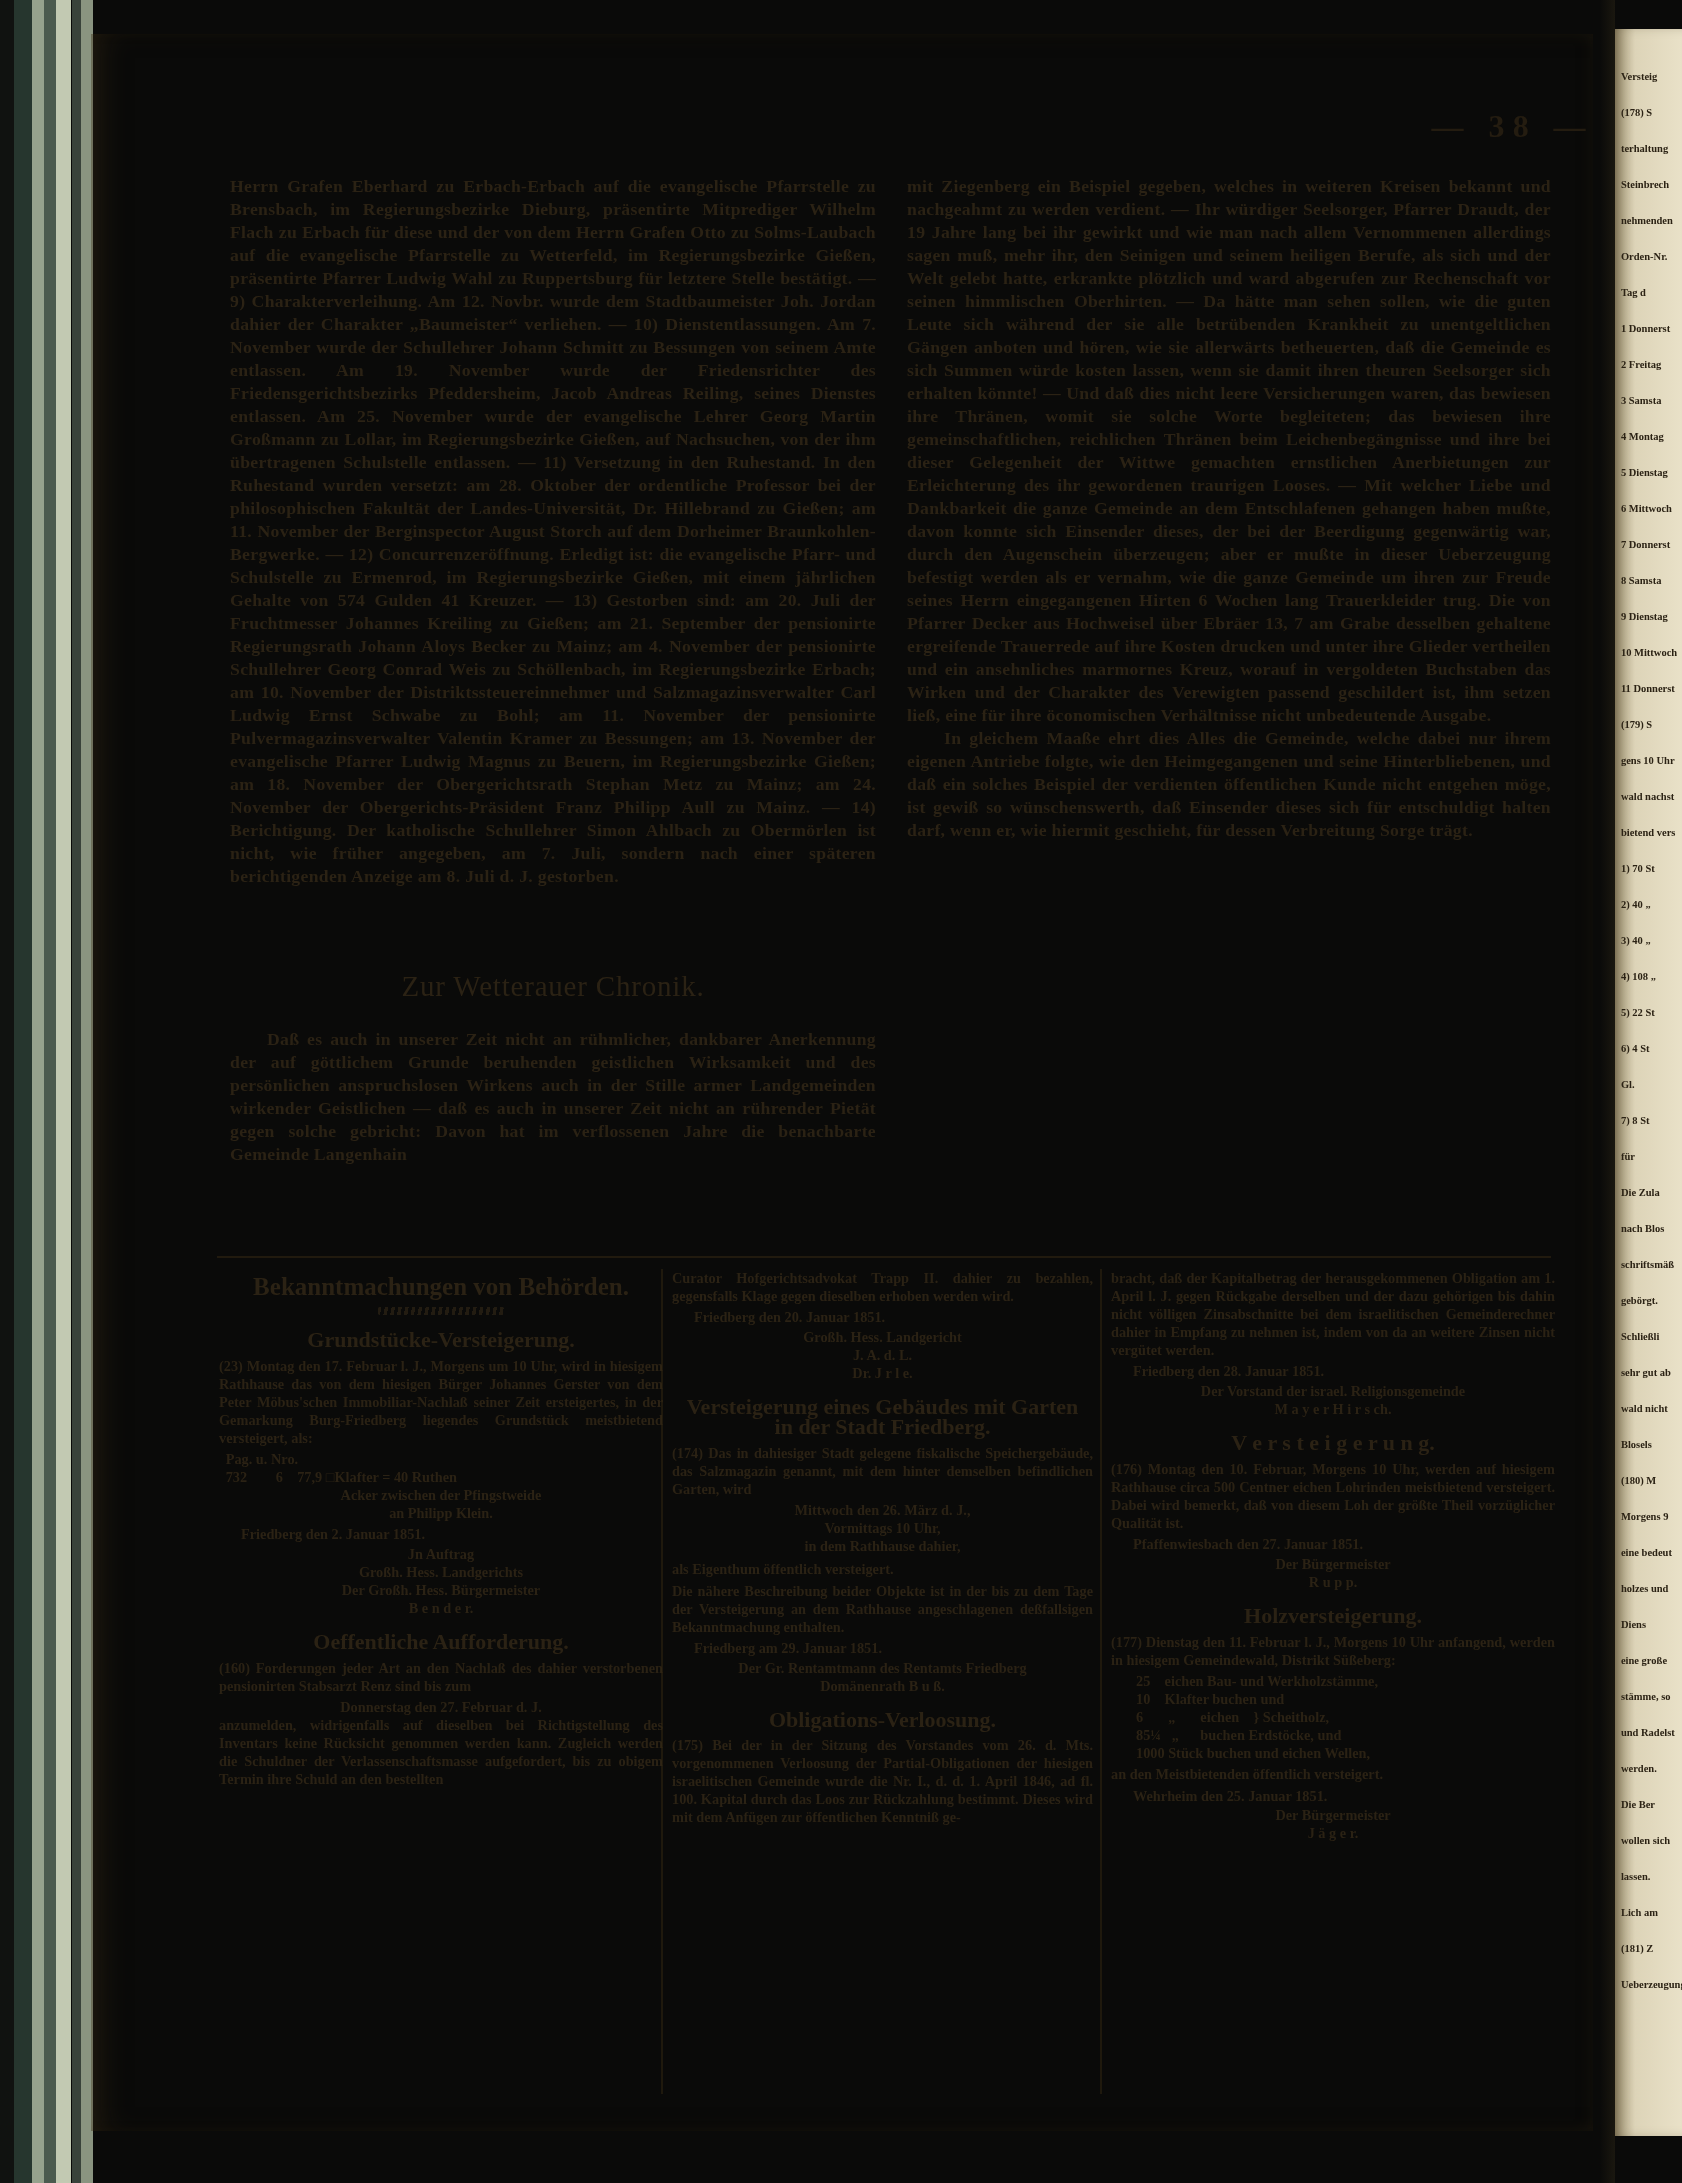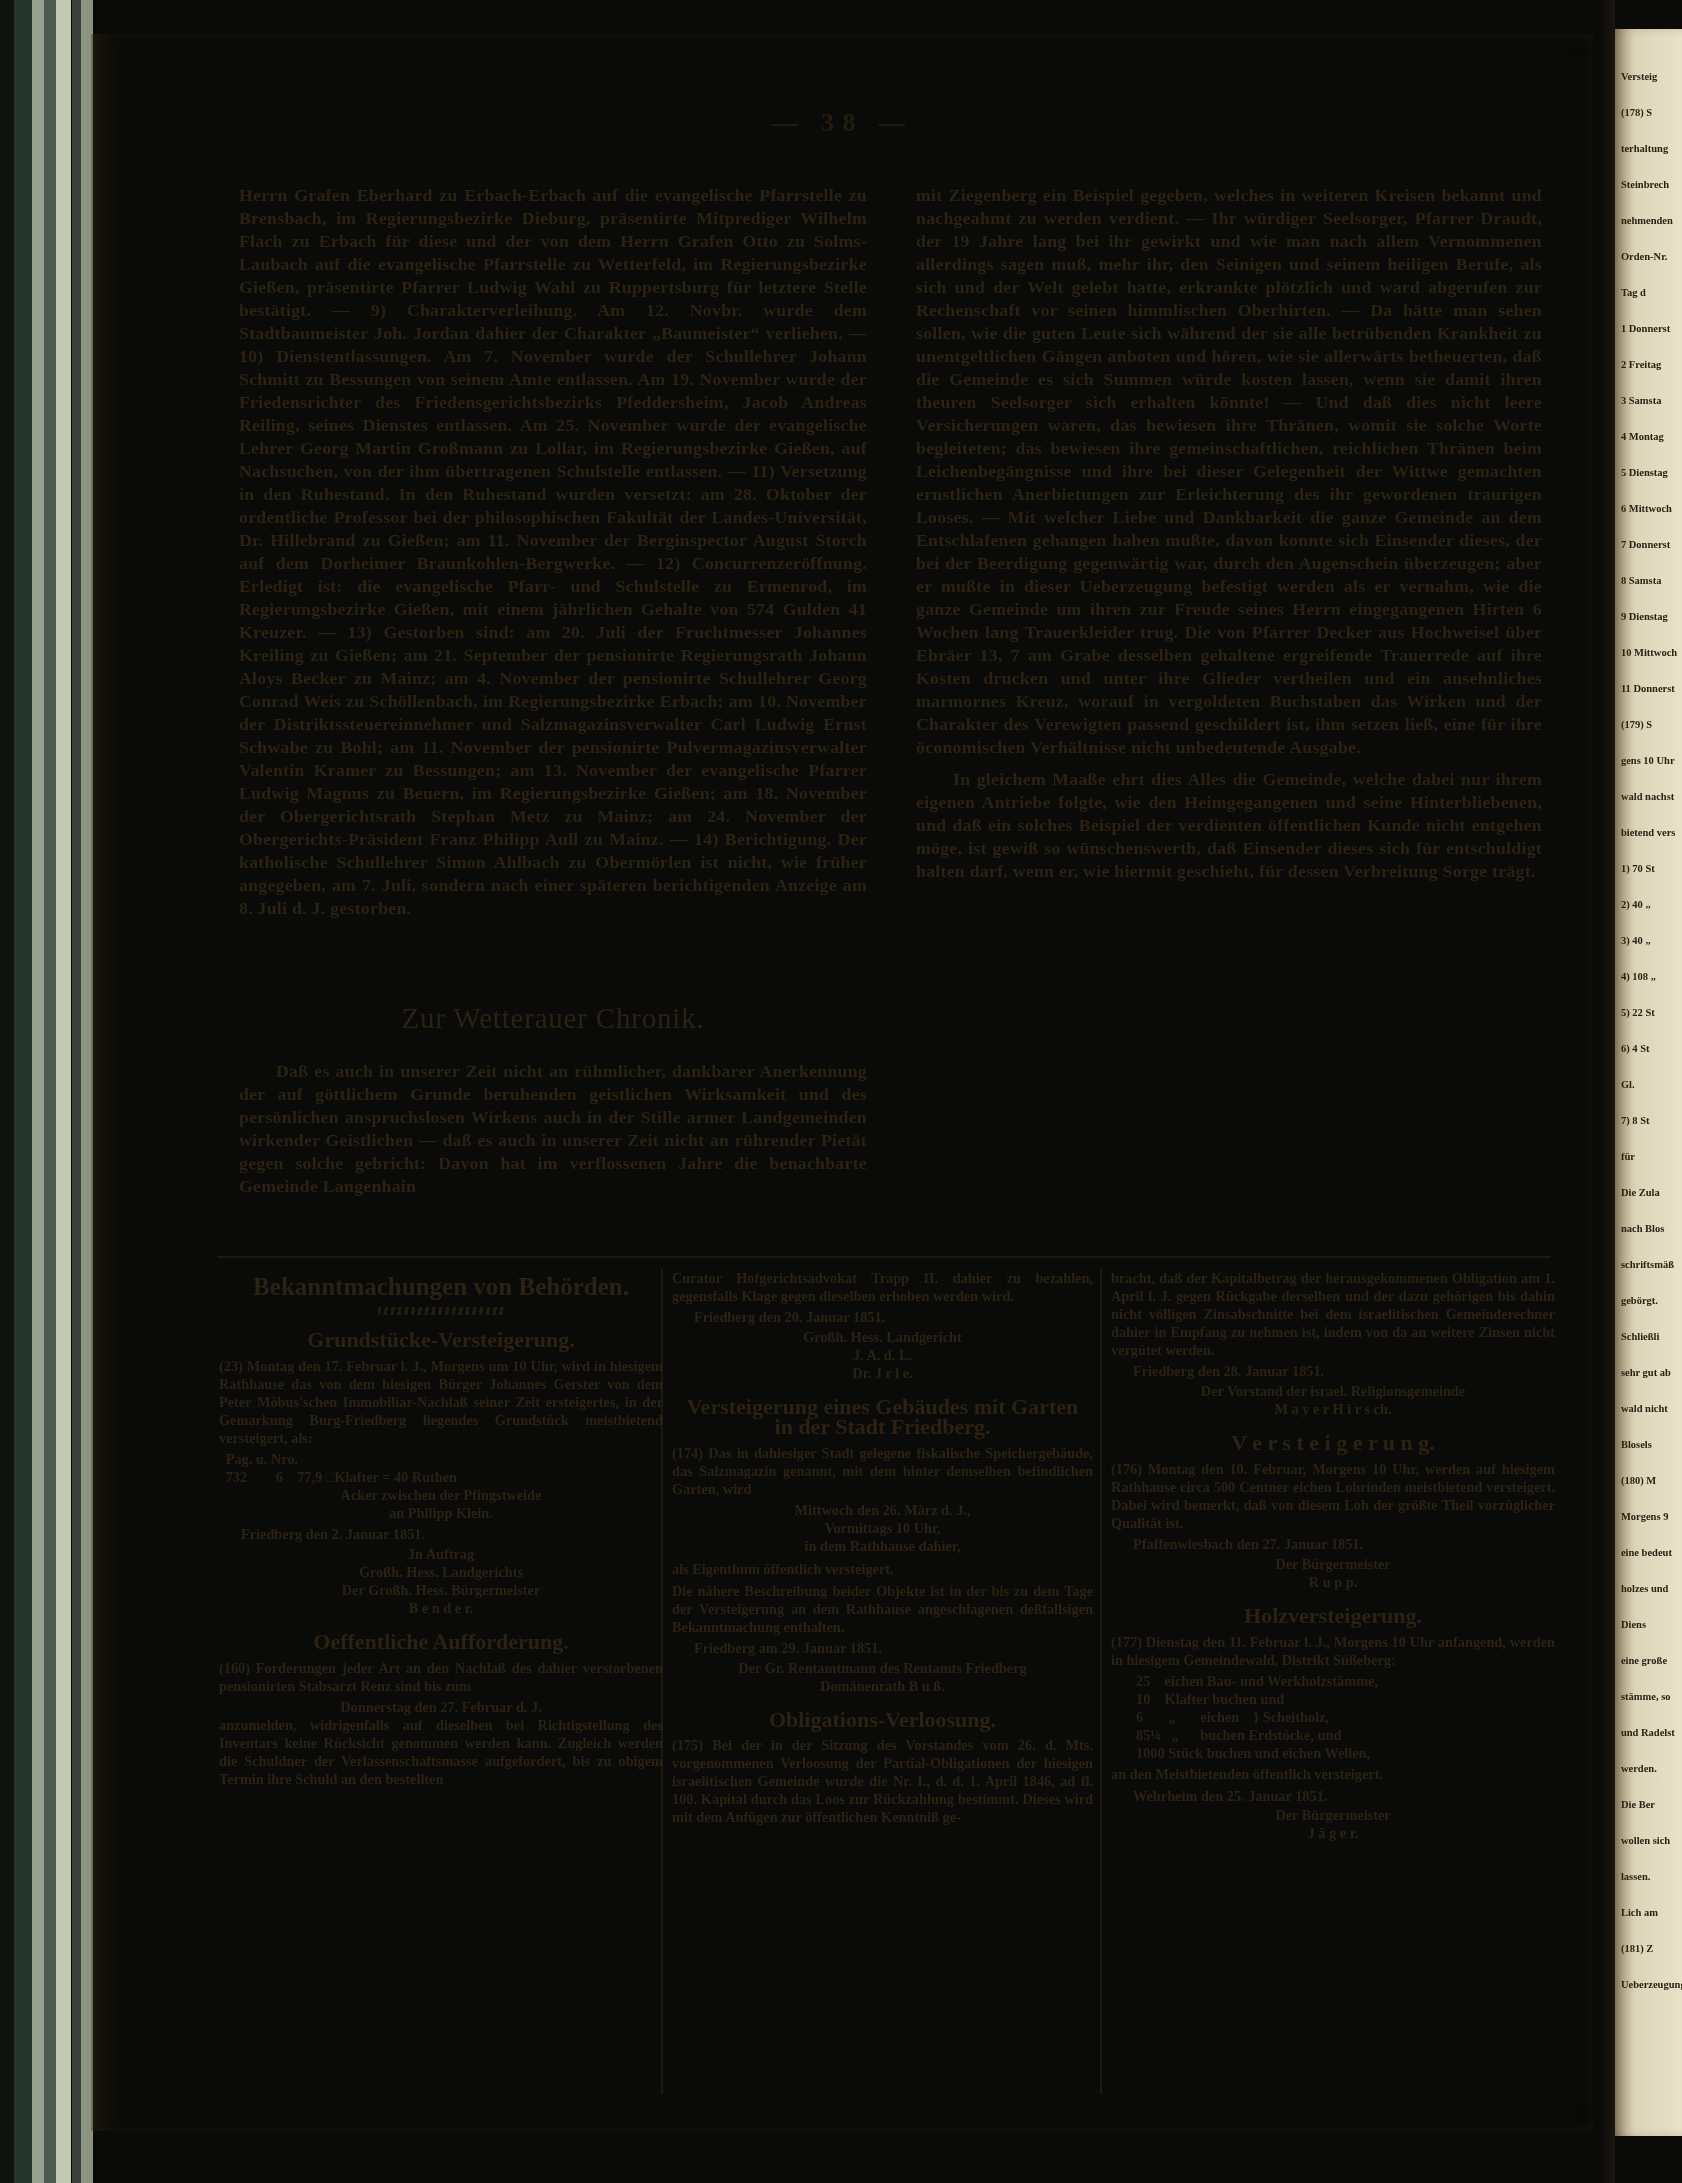--- a/index.html
+++ b/index.html
@@ -23,29 +23,29 @@
     background:
       radial-gradient(194px 126px at 92% 32%, rgba(187,152,66,.18), transparent 70%),
       radial-gradient(236px 177px at 3% 56%, rgba(160,130,60,.22), transparent 70%),
       radial-gradient(269px 160px at 48% 97%, rgba(172,140,70,.14), transparent 70%),
       linear-gradient(90deg,#c3b896 0%, #e5dcc1 4%, #ece4cc 45%, #e7decactions 100%),
       linear-gradient(90deg,#c3b896 0%, #e5dcc1 4%, #ece4cc 45%, #e6ddc2 100%);
     box-shadow: inset 20px 0 32px -15px rgba(60,45,20,.55), inset -8.4px 0 20px -11.8px rgba(60,45,20,.35);
     color:#2b2214;
   }
   .page-number {
-    position:absolute; top:74px; left:0; width:100%; text-align:center;
-    font-size:26px; font-weight:bold; letter-spacing:8.4px; color:#241c10;
+    position:absolute; top:74px; left:0; width:100%; text-align:right;
+    font-size:32px; font-weight:bold; letter-spacing:8.4px; color:#241c10;
   }
   
   .ucol { position:absolute; top:141px; font-size:17.7px; line-height:23px;
           font-weight:bold; text-align:justify; letter-spacing:0.3px; }
   .ul { left:139px;  width:646px; }
   .ur { left:816px;  width:644px; }
-  .ucol p { margin:9px;font-family:Liberation Serif, serif; }
+  .ucol p { margin:0;font-family:Liberation Serif, serif; }
   .indent { text-indent:37px; }
   .gap-top { margin-top:11.8px; }
   .chronik-heading {
     text-align:center; font-size:29px; line-height:34px; font-weight:normal;
     margin:81px 0 25px; letter-spacing:0.8px;
   }
   
   .lower-rule { position:absolute; left:126px; width:1334px; top:1222px; height:1.7px;
                 background:rgba(52,40,18,.55); }
   

